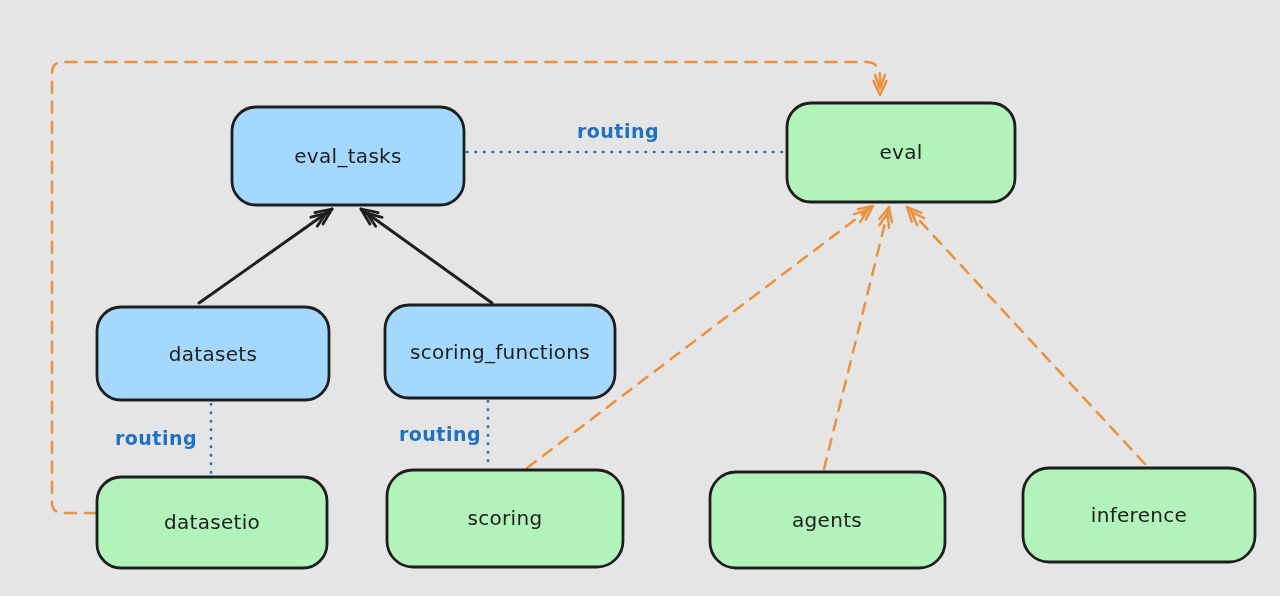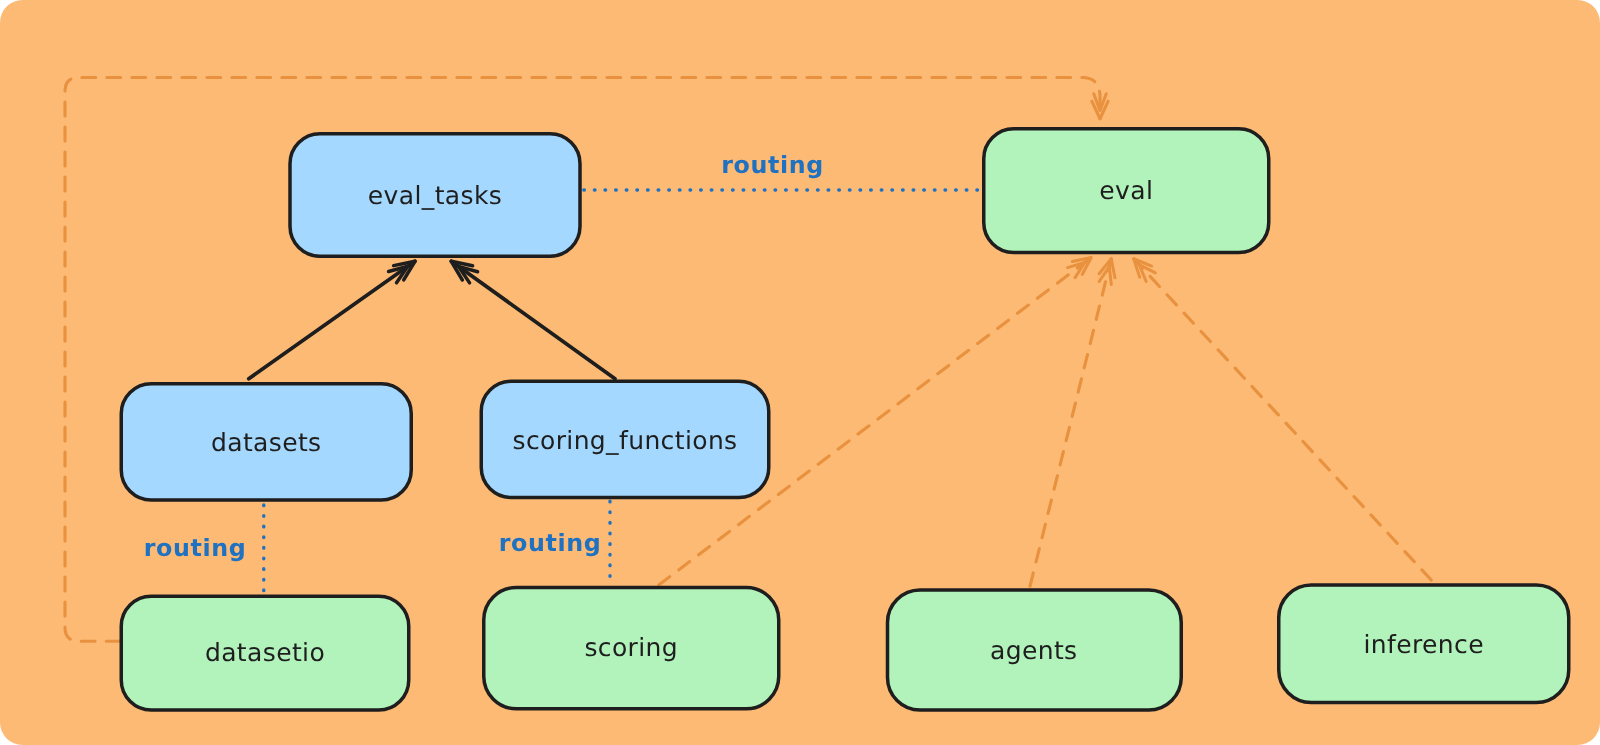--- a/index.html
+++ b/index.html
@@ -1,16 +1,16 @@
 <!DOCTYPE html>
 <html><head>
 <meta charset="utf-8">
 <style>
   html, body { margin: 0; padding: 0; background: #ffffff; }
-  .stage { width: 1280px; height: 596px; position: relative; background: #fdba74; overflow: hidden; border-radius: 18px; }
+  .stage { width: 1280px; height: 596px; position: relative; background: #e5e5e5; overflow: hidden; }
   svg { display: block; }
   .box { stroke-width: 2.8; }
   .node-label {
     font-family: "DejaVu Sans", sans-serif;
     font-size: 20px;
     text-anchor: middle;
     dominant-baseline: central;
     letter-spacing: 0.3px;
   }
   .edge-label {

